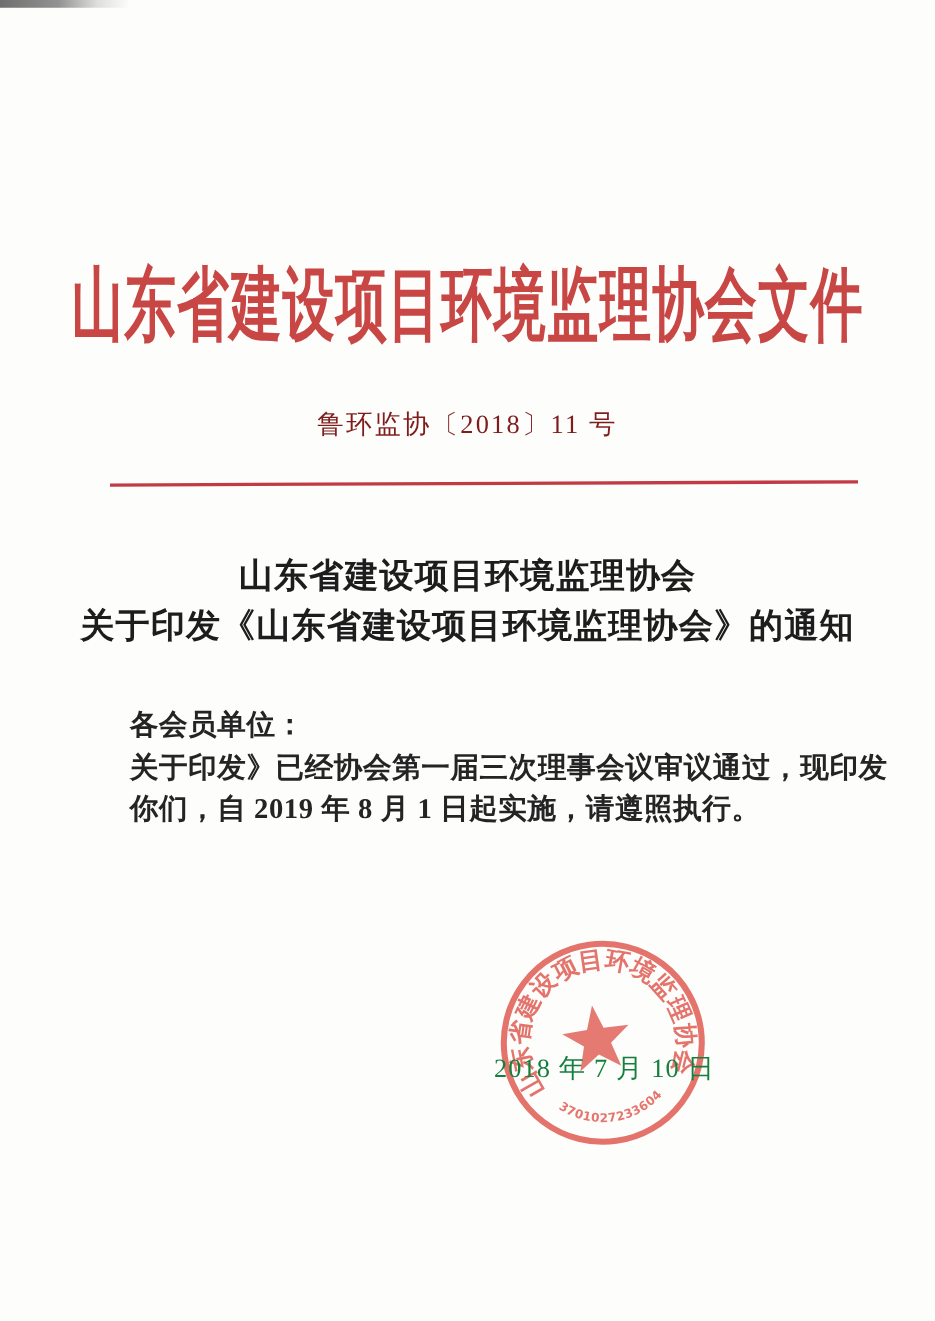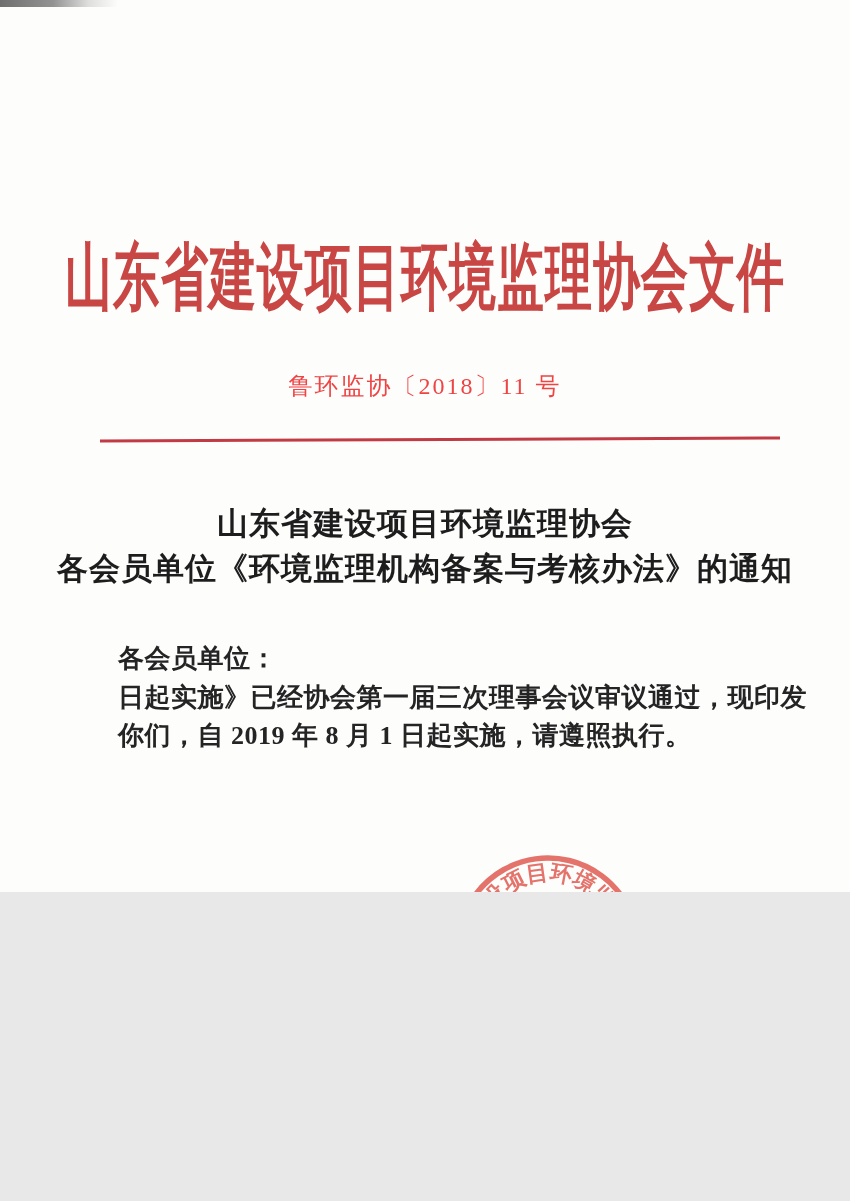--- a/index.html
+++ b/index.html
@@ -3,21 +3,21 @@
 <meta charset="utf-8">
 <style>
   html, body {
     margin: 0;
     padding: 0;
     background: #e8e8e8;
   }
   .page {
     position: relative;
     width: 850px;
-    height: 892px;
+    height: 1201px;
     margin: 0 auto;
     background: #fdfdfc;
     overflow: hidden;
     font-family: "Liberation Serif", "DejaVu Serif", serif;
     color: #2b2b2b;
   }
   
   .corner-smudge {
     position: absolute;
     top: 0;
@@ -43,21 +43,21 @@
     transform: scaleY(1.55);
     transform-origin: center top;
   }
   .doc-number {
     position: absolute;
     top: 370px;
     left: 0;
     width: 850px;
     text-align: center;
     font-size: 24px;
-    color: #ef4444;
+    color: #7f1d1d;
     letter-spacing: 2px;
   }
   .red-rule {
     position: absolute;
     top: 438px;
     left: 100px;
     width: 680px;
     height: 3px;
     background: #c23a44;
     transform: rotate(-0.25deg);
@@ -130,26 +130,26 @@
   <div class="corner-smudge"></div>
 
   <div class="banner">山东省建设项目环境监理协会文件</div>
 
   <div class="doc-number">鲁环监协〔2018〕11 号</div>
 
   <div class="red-rule"></div>
 
   <div class="doc-title">
     <div>山东省建设项目环境监理协会</div>
-    <div>各会员单位《环境监理机构备案与考核办法》的通知</div>
+    <div>关于印发《山东省建设项目环境监理协会》的通知</div>
   </div>
 
   <div class="body-text">
     <div class="line">各会员单位：</div>
-    <div class="line">日起实施》已经协会第一届三次理事会议审议通过，现印发</div>
+    <div class="line">关于印发》已经协会第一届三次理事会议审议通过，现印发</div>
     <div class="line">你们，自 2019 年 8 月 1 日起实施，请遵照执行。</div>
   </div>
 
   <svg class="seal" width="196" height="196" viewBox="0 0 196 196" aria-hidden="true">
     <defs>
       <path id="sealArcTop" d="M 42.3 137 A 68 68 0 1 1 153.7 137" fill="none"></path>
       <path id="sealArcBottom" d="M 42.8 144.3 A 72 72 0 0 0 153.2 144.3" fill="none"></path>
     </defs>
     <circle cx="98" cy="98" r="90" fill="none" stroke="rgba(222,84,74,0.82)" stroke-width="5.5"></circle>
     <polygon fill="rgba(222,84,74,0.78)" points="93,63 100.6,84.5 123.4,85.1 105.4,99 111.8,120.9 93,108 74.2,120.9 80.6,99 62.6,85.1 85.4,84.5"></polygon>

